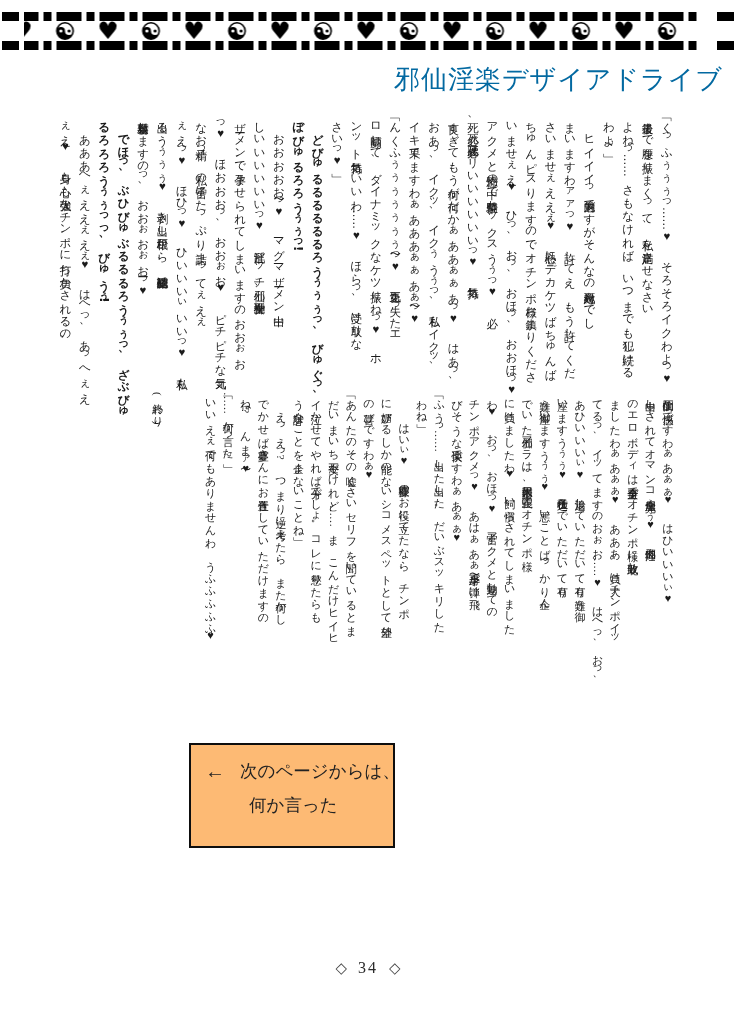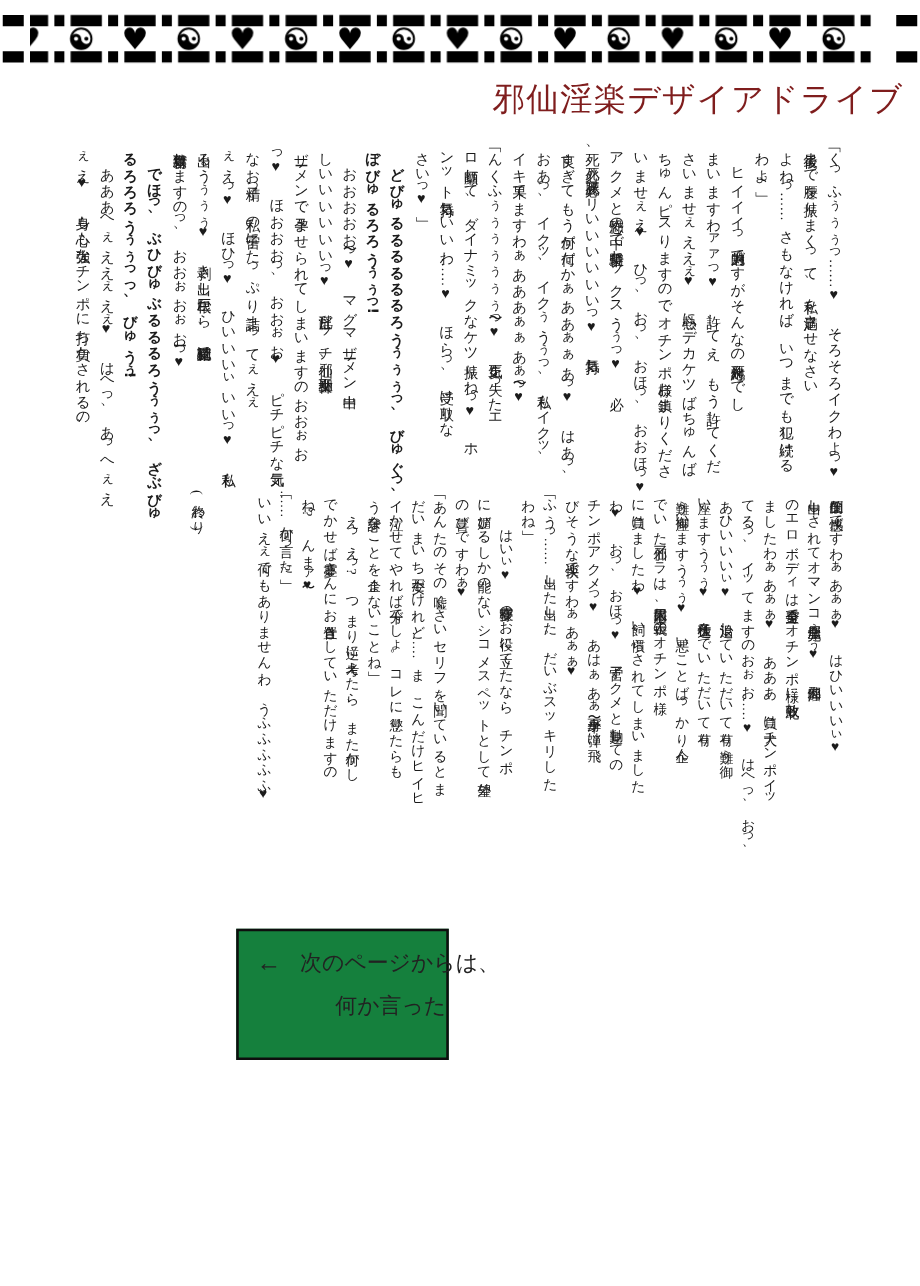--- a/index.html
+++ b/index.html
@@ -10,45 +10,44 @@
     overflow:hidden;
     font-family:"Liberation Serif","DejaVu Serif",serif;
     color:#1a1a1a;
   }
   
   .border-strip{position:absolute;top:5px;left:2px;}
   
   .page-title{
     position:absolute;top:62px;left:394px;width:300px;
     font-family:"DejaVu Sans","Liberation Sans",sans-serif;
-    font-size:26px;font-weight:400;letter-spacing:1px;color:#7f1d1d;
+    font-size:26px;font-weight:400;letter-spacing:1px;color:#0369a1;
     white-space:nowrap;
   }
   
   .vblock{
     position:absolute;
     writing-mode:vertical-rl;
     text-orientation:mixed;
     color:#1b1b1b;
   }
   #block-upper{top:114px;right:60px;height:282px;font-size:11.5px;line-height:19.4px;}
   #block-lower{top:392px;right:60px;height:268px;font-size:11px;line-height:17.6px;}
   .vcol{white-space:nowrap;}
   .sfx{font-weight:bold;font-family:"DejaVu Sans","Liberation Sans",sans-serif;}
   .ind1{padding-top:12px;}
   .ind2{padding-top:24px;}
   .sp{opacity:0;}
   
   .note-box{
-    position:absolute;left:189px;top:743px;width:170px;height:105px;
+    position:absolute;left:189px;top:743px;width:206px;height:105px;
     border:2px solid #0e0e0e;box-sizing:border-box;
     padding:8px 0 0 14px;
     font-size:17.5px;line-height:34px;color:#222;
-    background:#15803d;
-    text-align:right;
+    background:#fdba74;
   }
   .note-line{white-space:nowrap;}
   .note-arrow{display:inline-block;margin-right:15px;font-size:20px;transform:translateY(1px);}
   .note-indent{padding-left:44px;}
   
   .footer{
     position:absolute;top:959px;left:0;width:736px;
     text-align:center;font-size:16px;color:#2a2a2a;
   }
   .footer .diamond{margin:0 11px;font-size:15px;color:#444;}
@@ -156,14 +155,17 @@
       <div class="vcol">(終わり)</div>
     </div>
 
   <div class="note-box">
     <div class="note-line">
       <span class="note-arrow">←</span><span>次のページからは、</span>
     </div>
     <div class="note-line note-indent">何か言った</div>
   </div>
 
+  <div class="footer">
+    <span class="diamond">◇</span><span class="pnum">34</span><span class="diamond">◇</span>
+  </div>
 
 </div>
 
 </body></html>

